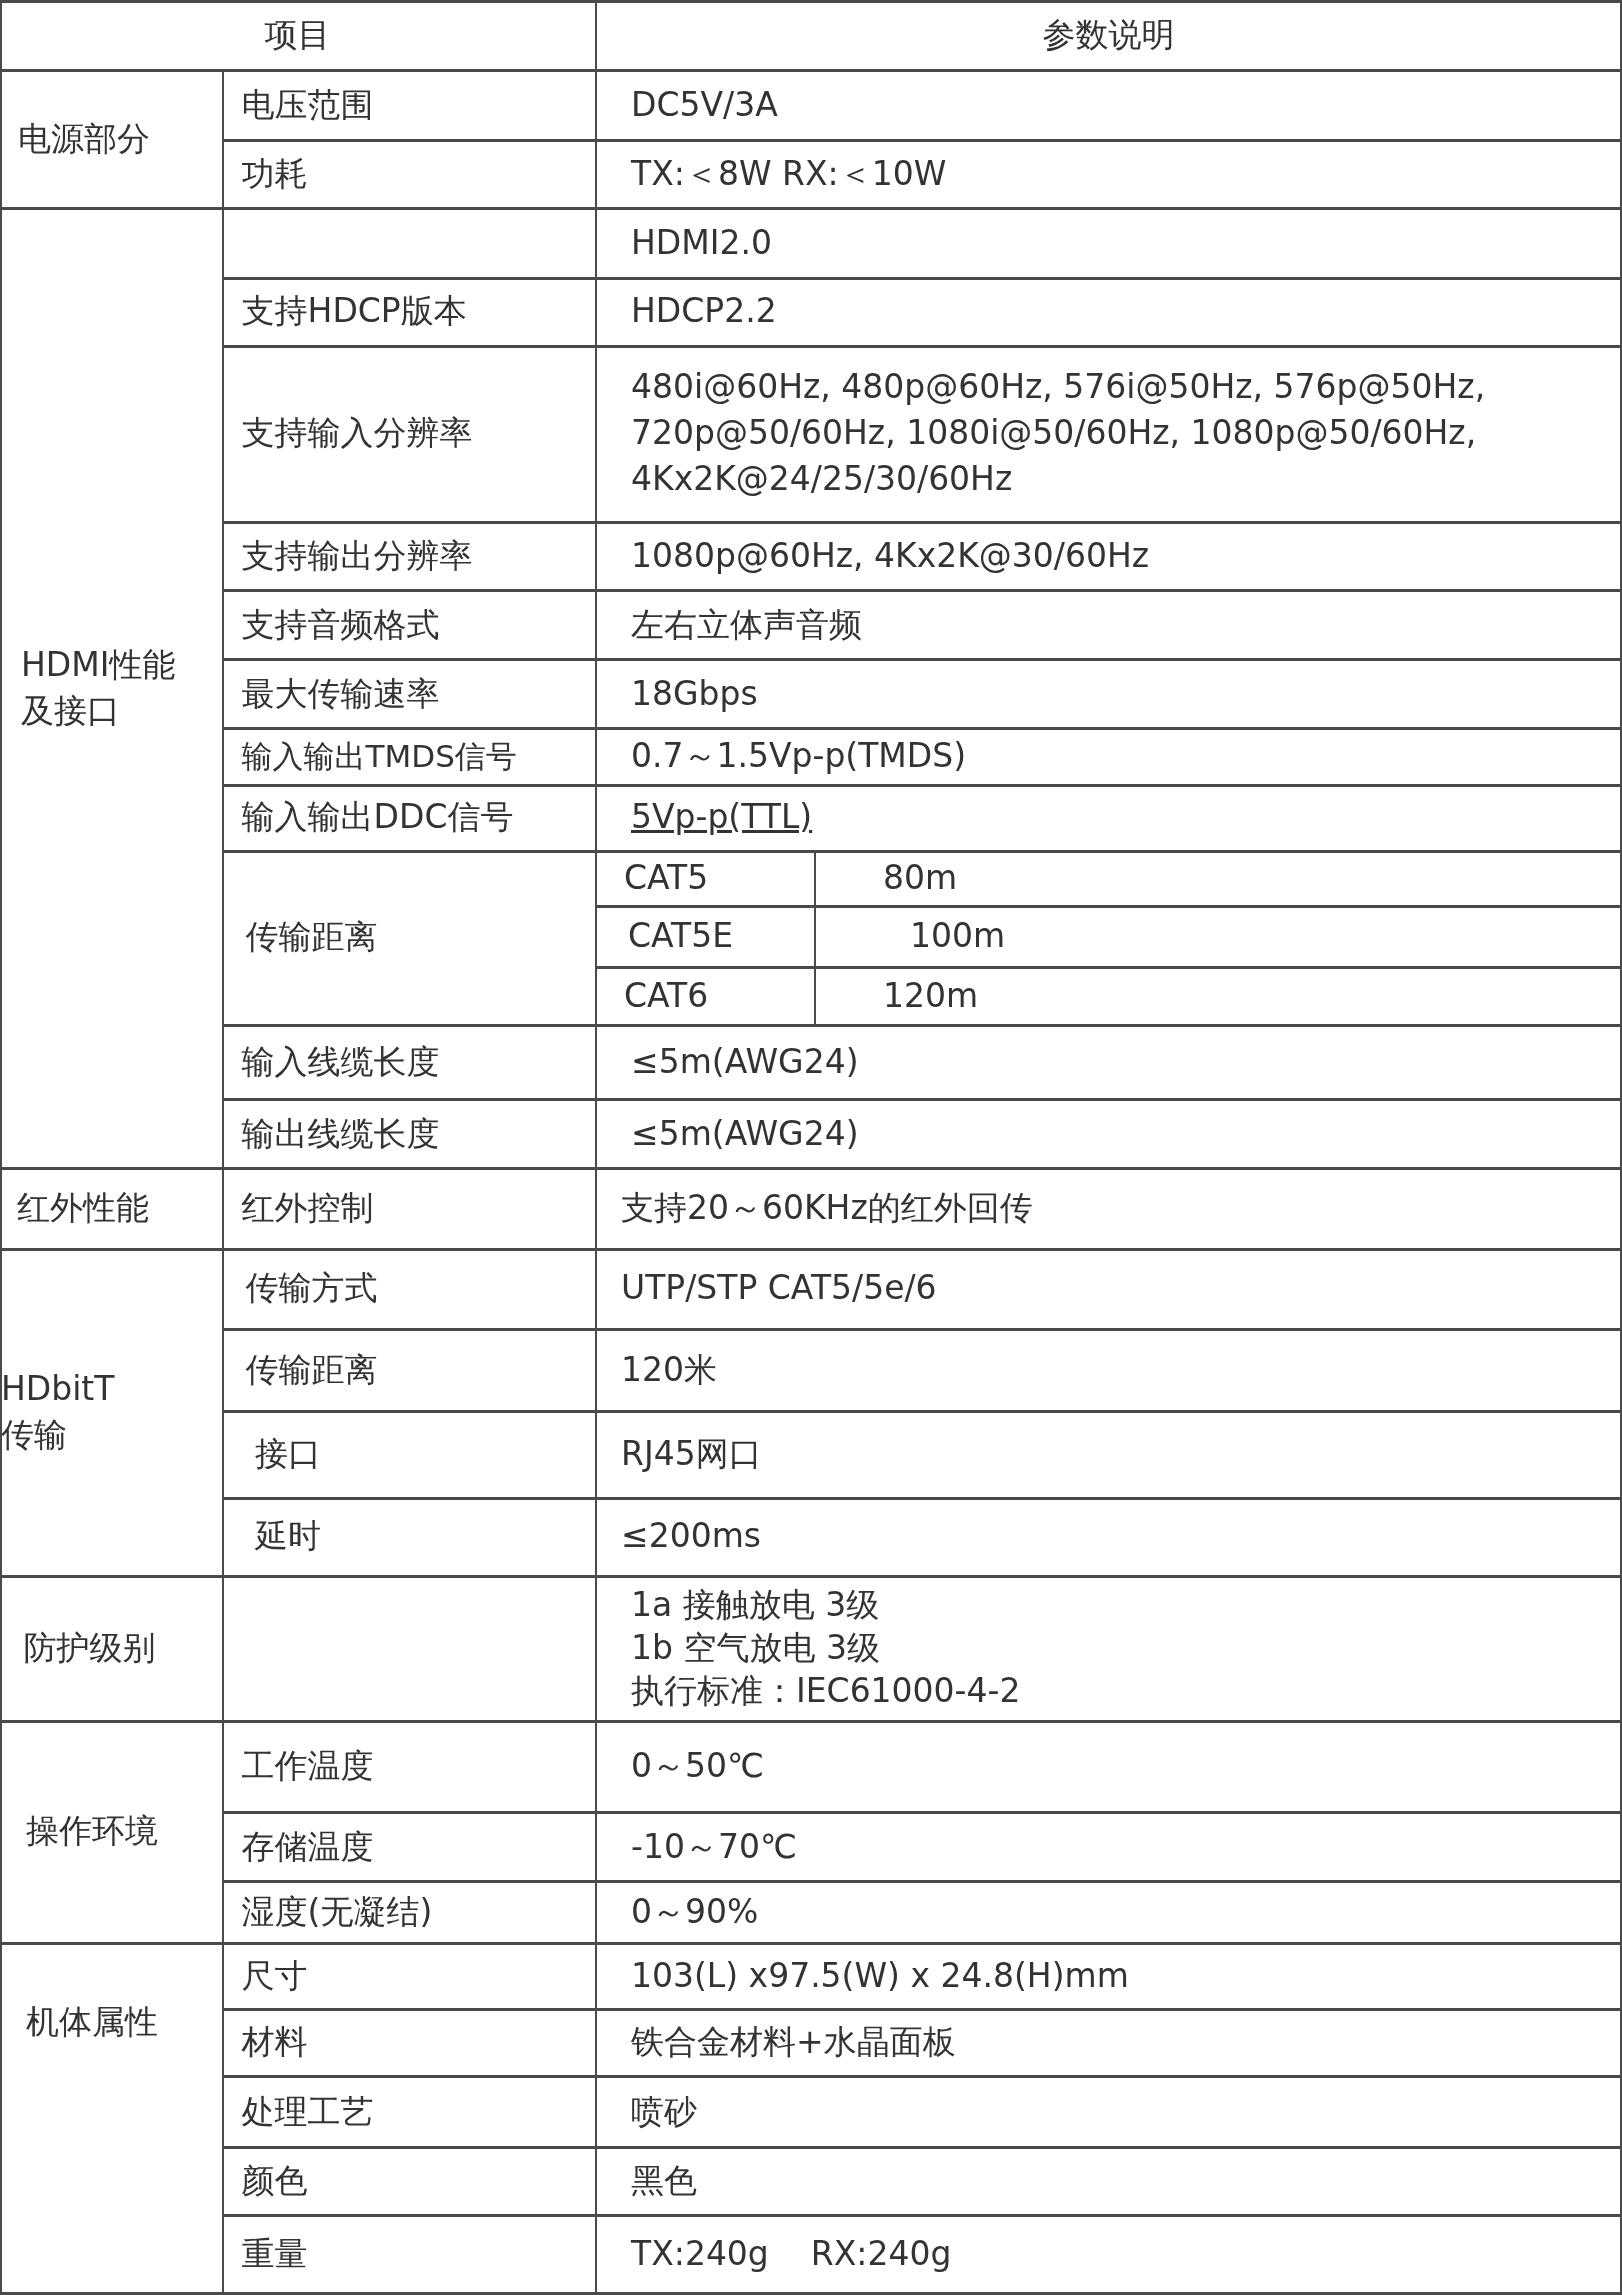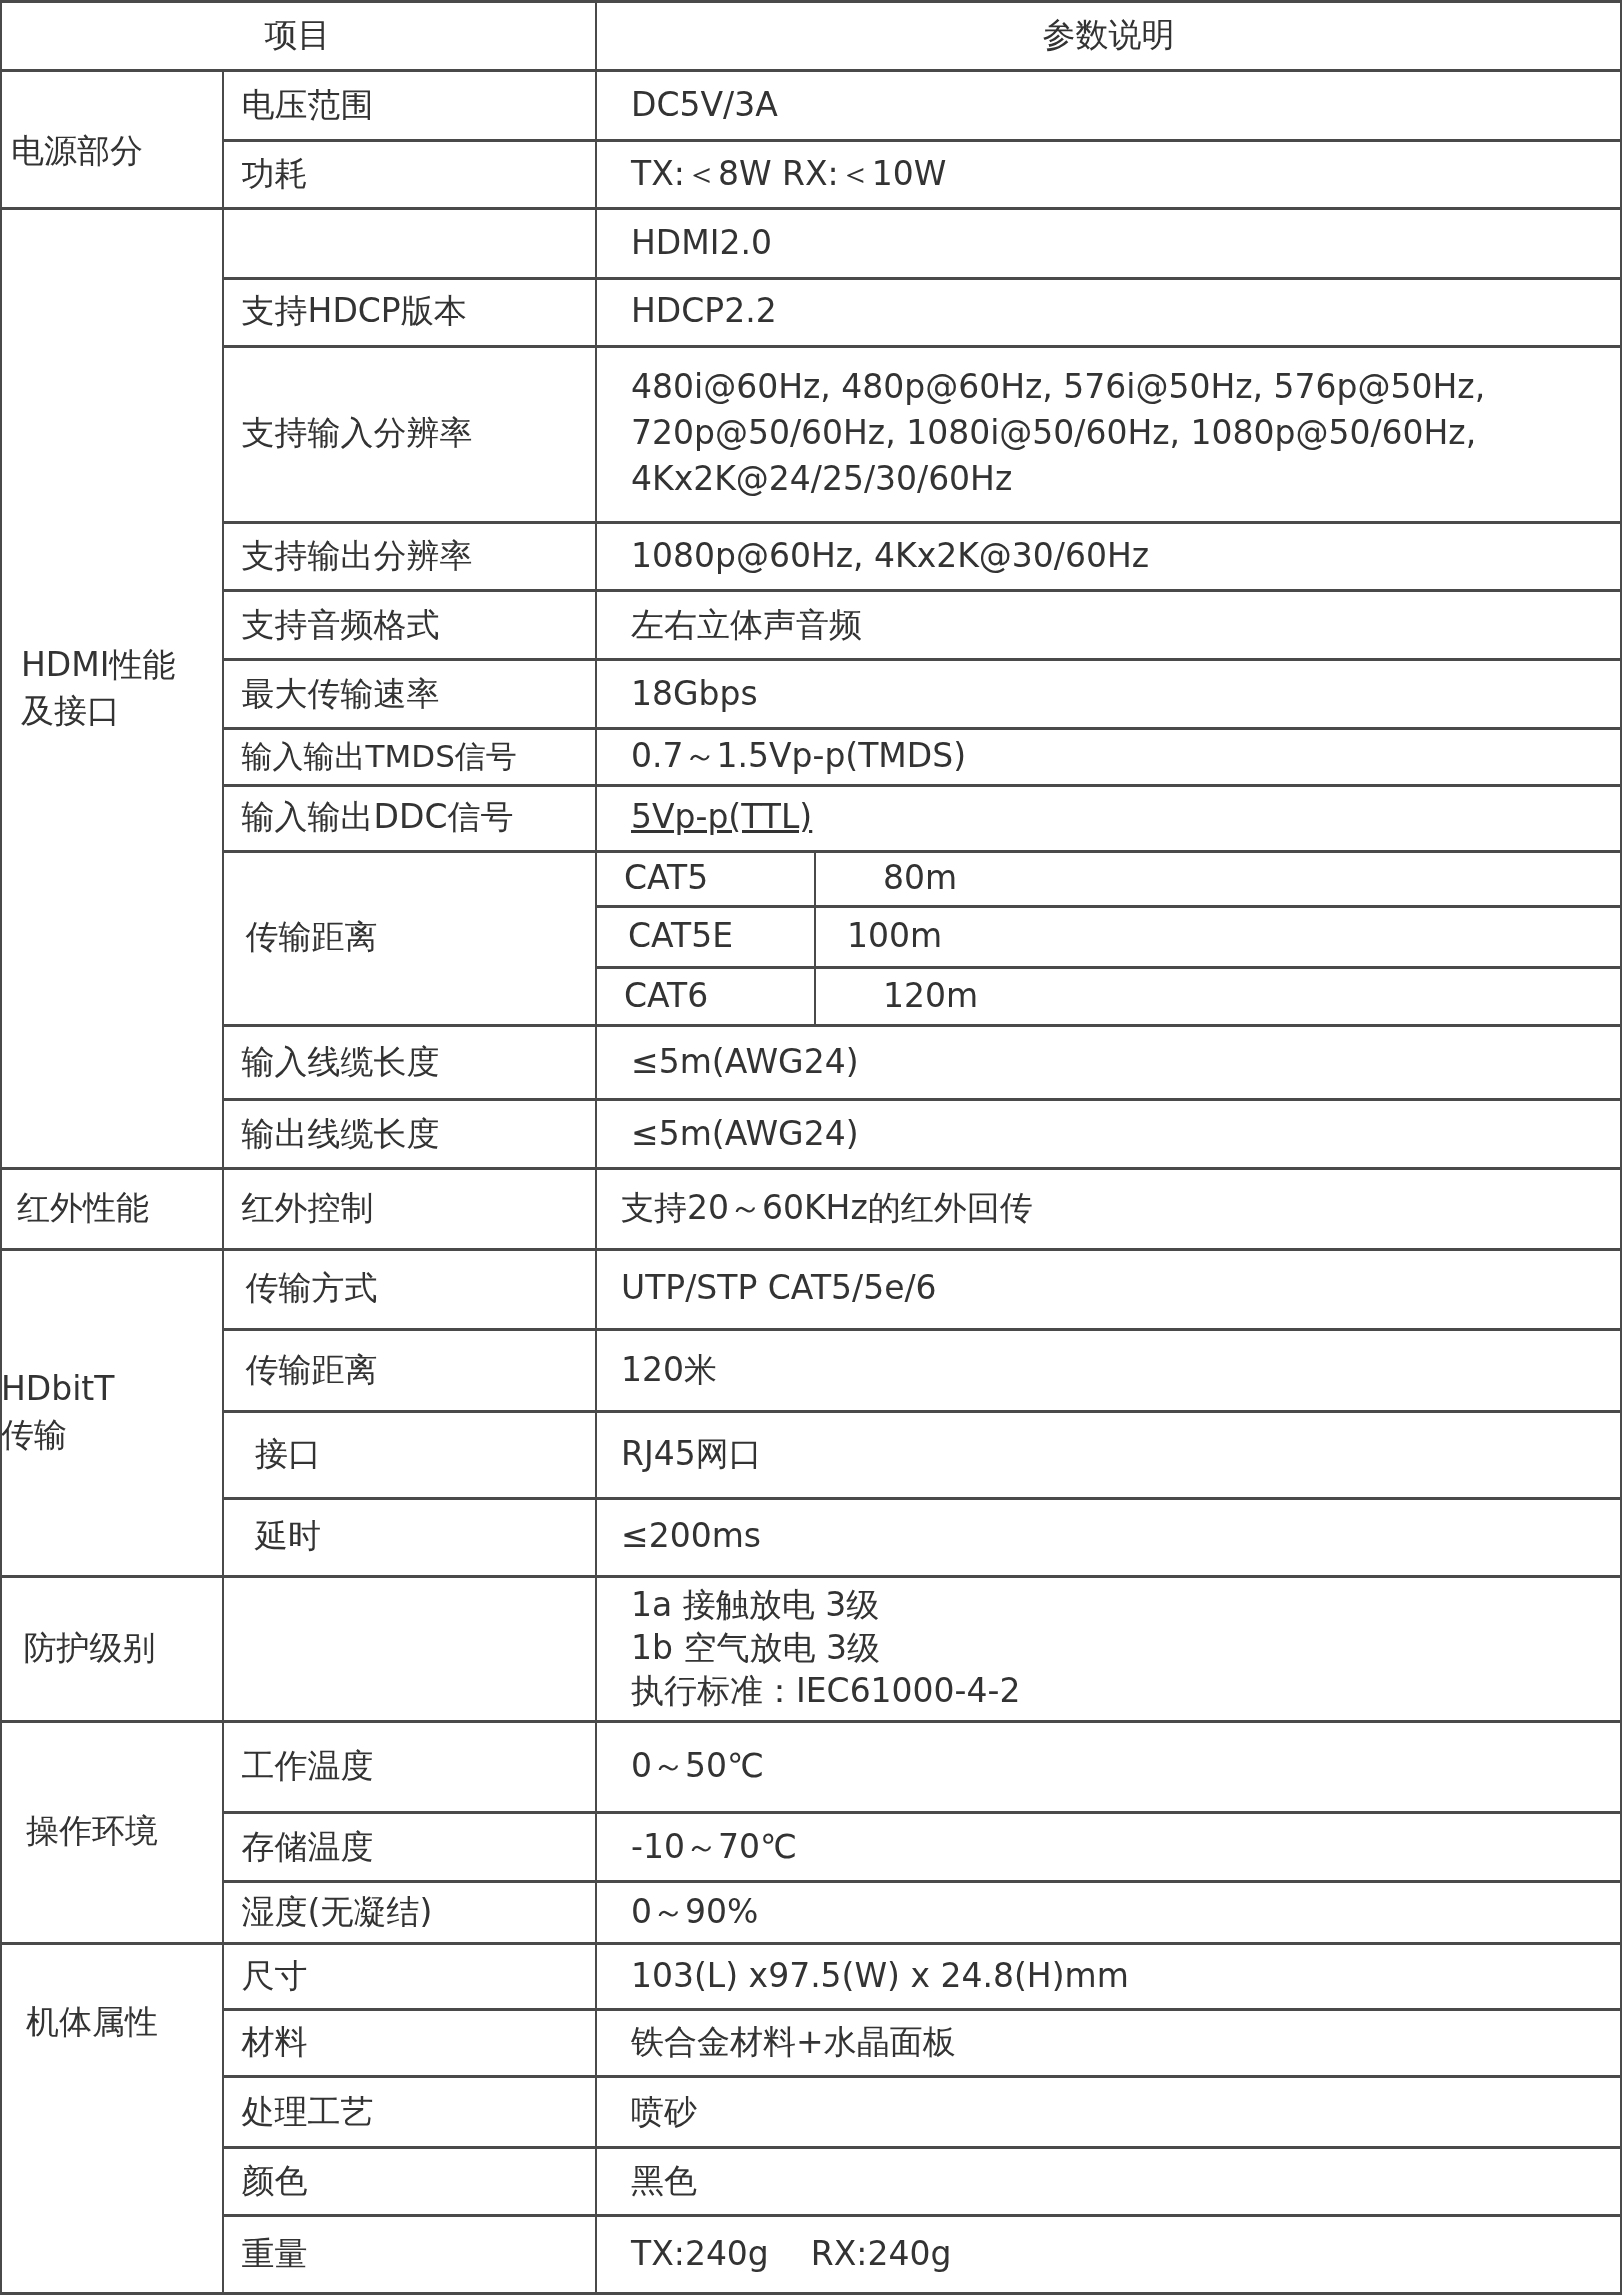--- a/index.html
+++ b/index.html
@@ -21,21 +21,21 @@
 
 <div id="sheet">
 
   <div class="cell center" style="left:0;top:0;width:595px;height:70px;">
       <span>项目</span>
     </div>
   <div class="cell center" style="left:595px;top:0;width:1027px;height:70px;">
       <span>参数说明</span>
     </div>
 
-  <div class="cell" style="left:0;top:82px;width:222px;height:138px;padding-left:11px;">
+  <div class="cell" style="left:0;top:70px;width:222px;height:138px;padding-left:18px;">
       <span>电源部分</span>
     </div>
   <div class="cell lp1" style="left:222px;top:70px;width:373px;height:69px;">
       <span>电压范围</span>
     </div>
   <div class="cell lp3" style="left:595px;top:70px;width:1027px;height:69px;">
       <span>DC5V/3A</span>
     </div>
   <div class="cell lp1" style="left:222px;top:139px;width:373px;height:69px;">
       <span>功耗</span>
@@ -111,21 +111,21 @@
   <div class="cell" style="left:595px;top:850px;width:219px;height:55px;padding-left:29px;">
       <span>CAT5</span>
     </div>
   <div class="cell" style="left:814px;top:850px;width:808px;height:55px;padding-left:69px;">
       <span>80m</span>
     </div>
 
   <div class="cell" style="left:595px;top:905px;width:219px;height:61px;padding-left:33px;">
       <span>CAT5E</span>
     </div>
-  <div class="cell" style="left:814px;top:905px;width:808px;height:61px;padding-left:33px;">
+  <div class="cell" style="left:814px;top:905px;width:808px;height:61px;padding-left:96px;">
       <span>100m</span>
     </div>
 
   <div class="cell" style="left:595px;top:967px;width:219px;height:58px;padding-left:29px;">
       <span>CAT6</span>
     </div>
   <div class="cell" style="left:814px;top:967px;width:808px;height:58px;padding-left:69px;">
       <span>120m</span>
     </div>
 

